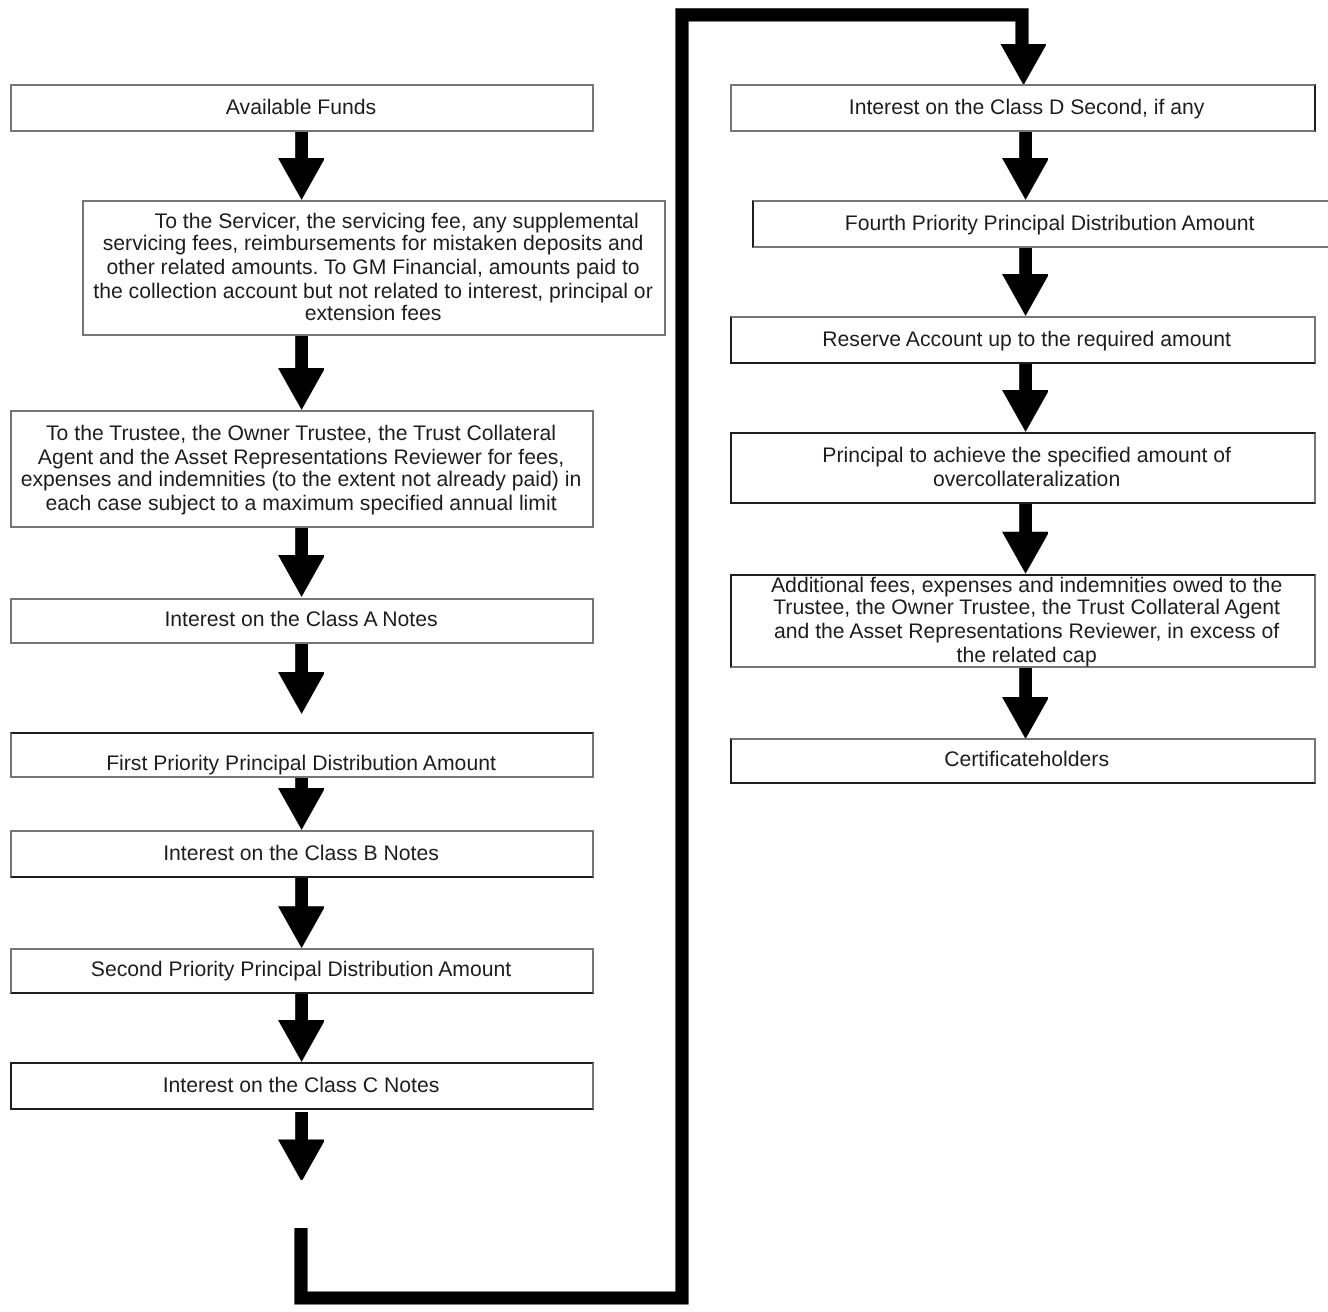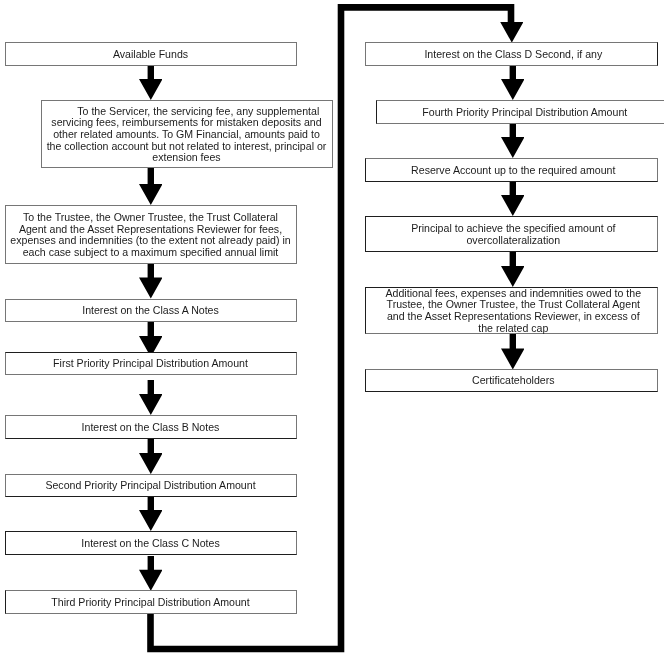--- a/index.html
+++ b/index.html
@@ -77,21 +77,21 @@
       </svg>
     </div>
     <div class="node" style="left: 4.5px; top: 298.9px; width: 292px; height: 23.5px; border-color: rgb(118, 118, 118);">
       <span class="lbl">Interest on the Class A Notes</span>
     </div>
     <div class="arrow" style="left: 138.7px; top: 322.4px; width: 23.6px; height: 35px;">
       <svg width="23.6" height="35" viewBox="0 0 23.6 35">
         <path d="M8.60 0.00 L15.00 0.00 L15.00 14.00 L23.60 14.00 L11.80 35.00 L0.00 14.00 L8.60 14.00 Z" fill="#000000"></path>
       </svg>
     </div>
-    <div class="node" style="left: 4.5px; top: 352px; width: 292px; height: 23px; border-color: rgb(30, 30, 30) rgb(118, 118, 118) rgb(118, 118, 118);">
+    <div class="node" style="left: 4.5px; top: 366px; width: 292px; height: 23px; border-color: rgb(30, 30, 30) rgb(118, 118, 118) rgb(118, 118, 118); align-items: flex-end;">
       <span class="lbl">First Priority Principal Distribution Amount</span>
     </div>
     <div class="arrow" style="left: 138.7px; top: 380.4px; width: 23.6px; height: 35px;">
       <svg width="23.6" height="35" viewBox="0 0 23.6 35">
         <path d="M8.60 0.00 L15.00 0.00 L15.00 14.00 L23.60 14.00 L11.80 35.00 L0.00 14.00 L8.60 14.00 Z" fill="#000000"></path>
       </svg>
     </div>
     <div class="node" style="left: 4.5px; top: 415.4px; width: 292px; height: 23.9px; border-color: rgb(118, 118, 118) rgb(118, 118, 118) rgb(30, 30, 30);">
       <span class="lbl">Interest on the Class B Notes</span>
     </div>
@@ -108,23 +108,20 @@
         <path d="M8.60 0.00 L15.00 0.00 L15.00 13.00 L23.60 13.00 L11.80 34.00 L0.00 13.00 L8.60 13.00 Z" fill="#000000"></path>
       </svg>
     </div>
     <div class="node" style="left: 4.5px; top: 531.4px; width: 292px; height: 24.1px; border-color: rgb(30, 30, 30) rgb(118, 118, 118) rgb(30, 30, 30) rgb(30, 30, 30);">
       <span class="lbl">Interest on the Class C Notes</span>
     </div>
     <div class="arrow" style="left: 138.7px; top: 555.5px; width: 23.6px; height: 34.8px;">
       <svg width="23.6" height="34.799999999999955" viewBox="0 0 23.6 34.799999999999955">
         <path d="M8.60 0.00 L15.00 0.00 L15.00 13.80 L23.60 13.80 L11.80 34.80 L0.00 13.80 L8.60 13.80 Z" fill="#000000"></path>
       </svg>
-    </div>
-    <div class="node" style="left: 4.5px; top: 590.3px; width: 292px; height: 23.6px; border-color: rgb(118, 118, 118) rgb(118, 118, 118) rgb(118, 118, 118) rgb(30, 30, 30);">
-      <span class="lbl">Third Priority Principal Distribution Amount</span>
     </div>
     <div class="node col-right" style="left: 364.5px; top: 42.4px; width: 293px; height: 24px; border-color: rgb(118, 118, 118) rgb(30, 30, 30) rgb(118, 118, 118) rgb(118, 118, 118);">
       <span class="lbl">Interest on the Class D Second, if any</span>
     </div>
     <div class="arrow" style="left: 500.9px; top: 66.4px; width: 23.6px; height: 34px;">
       <svg width="23.6" height="34" viewBox="0 0 23.6 34">
         <path d="M8.60 0.00 L15.00 0.00 L15.00 13.00 L23.60 13.00 L11.80 34.00 L0.00 13.00 L8.60 13.00 Z" fill="#000000"></path>
       </svg>
     </div>
     <div class="node col-right" style="left: 376px; top: 100.4px; width: 293px; height: 24px; border-color: rgb(118, 118, 118) rgb(118, 118, 118) rgb(118, 118, 118) rgb(30, 30, 30); justify-content: flex-end;">

